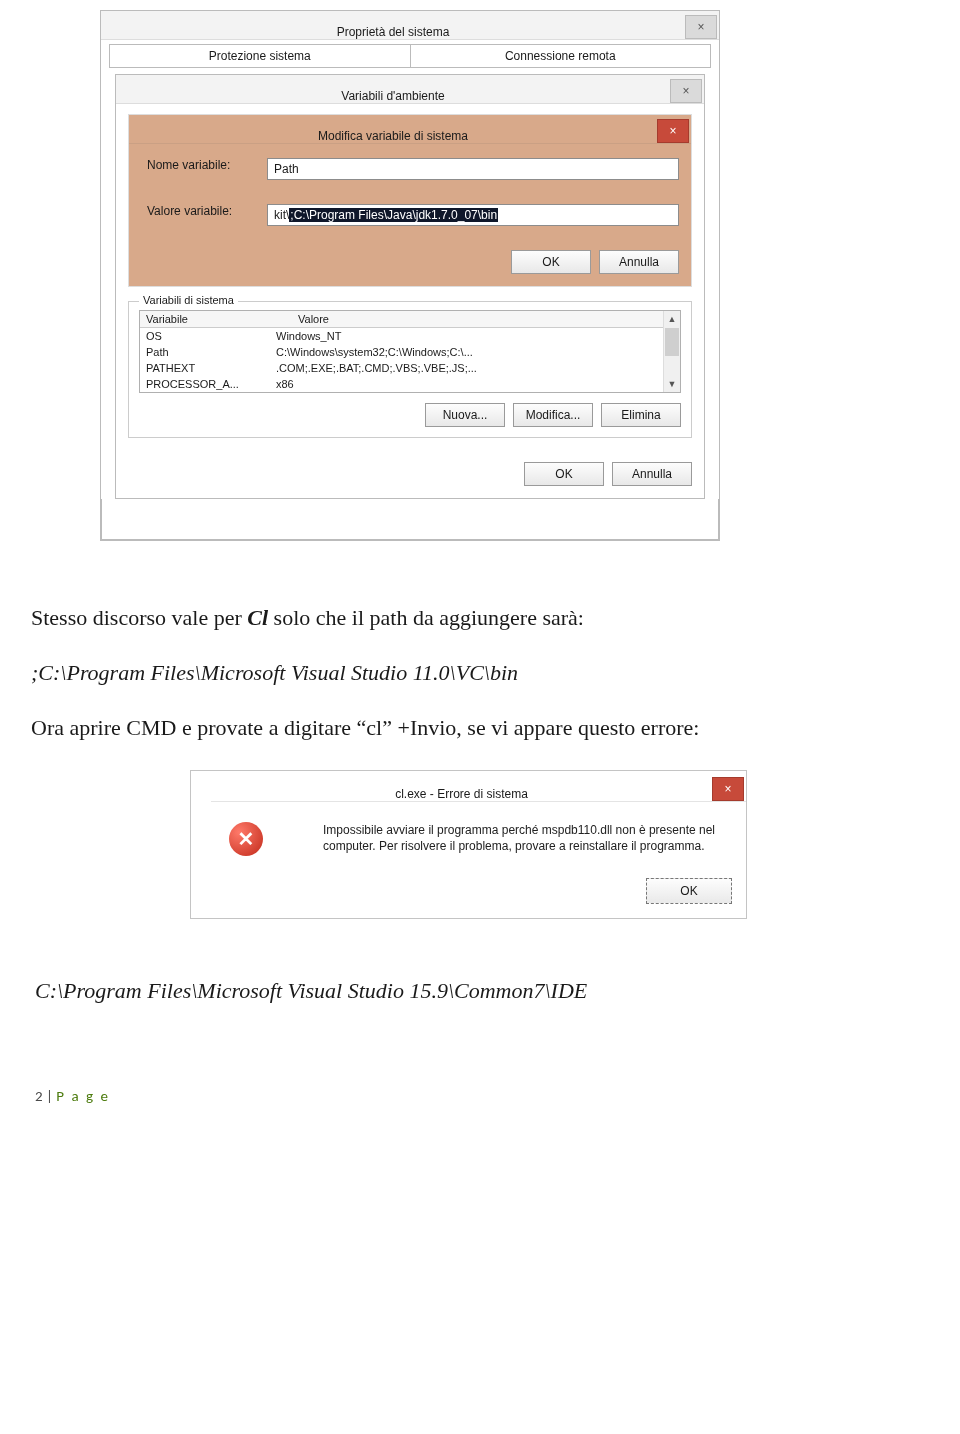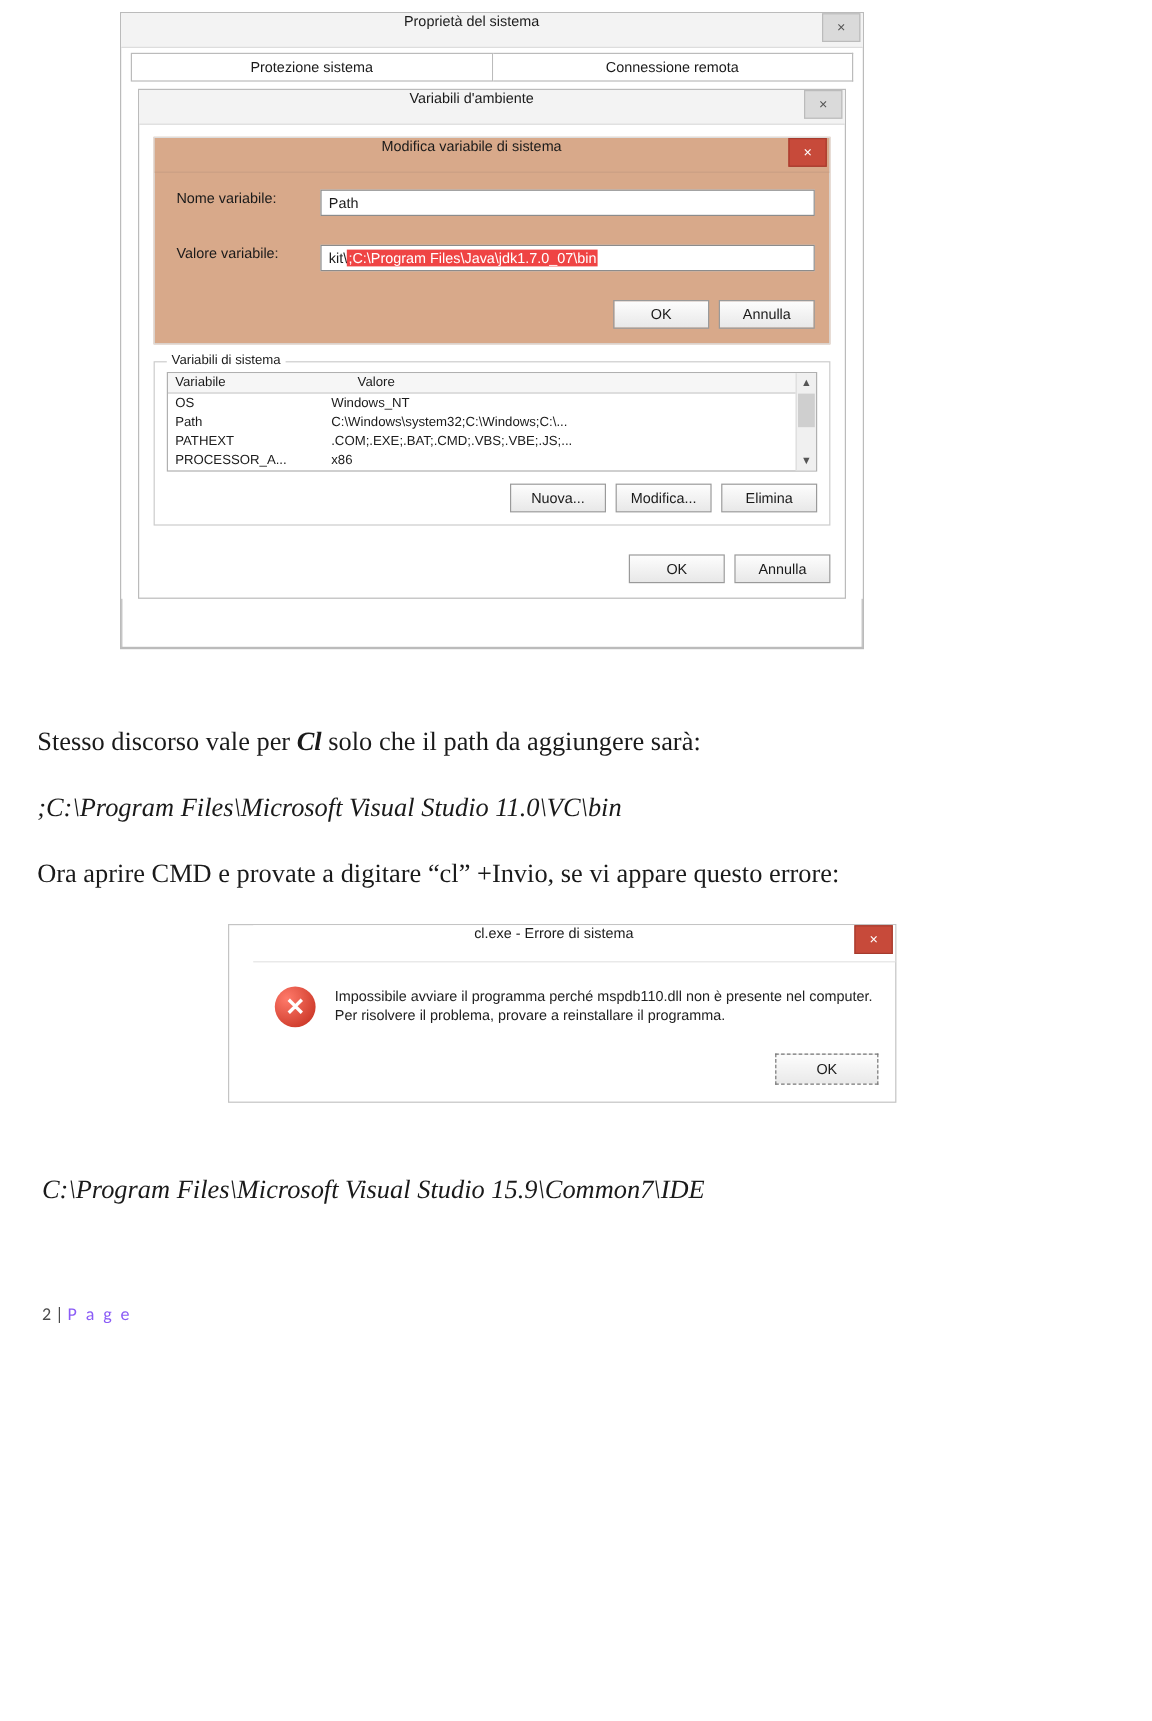--- a/index.html
+++ b/index.html
@@ -11,21 +11,21 @@
     color: #1a1a1a;
   }
   
   .shot1 {
     margin: 10px 0 0 100px;
     width: 620px;
   }
   .dlg { border: 1px solid #bbb; background: #fff; }
   .titlebar {
     display: flex;
-    align-items: flex-start;
+    align-items: flex-end;
     background: #f3f3f3;
     border-bottom: 1px solid #ddd;
     height: 28px;
     position: relative;
     font-family: "Segoe UI", Tahoma, sans-serif;
     font-size: 12px;
   }
   .titlebar .title { flex: 1; text-align: center; }
   .closebtn {
     width: 30px; height: 22px;
@@ -81,21 +81,21 @@
     border: 1px solid #8c8c8c;
     background: #fff;
     height: 20px;
     padding: 0 6px;
     font-size: 12px;
     display: flex;
     align-items: center;
     font-family: "Segoe UI", Tahoma, sans-serif;
   }
   .row .field .sel {
-    background: #ef4444;
+    background: #0f172a;
     color: #fff;
     padding: 0 1px;
   }
   .btnrow { display: flex; justify-content: flex-end; gap: 8px; margin-top: 6px; }
   .btn {
     min-width: 78px;
     height: 22px;
     border: 1px solid #9a9a9a;
     background: linear-gradient(#fdfdfd, #e8e8e8);
     font-size: 12px;
@@ -182,21 +182,21 @@
   .erricon {
     width: 34px; height: 34px;
     border-radius: 50%;
     background: radial-gradient(circle at 30% 30%, #ff7a6a, #c12a1a);
     color: #fff;
     display: flex; align-items: center; justify-content: center;
     font-size: 20px;
     font-weight: bold;
     flex: 0 0 34px;
   }
-  .shot2-msg { flex: 1; line-height: 1.35; }
+  .shot2-msg { flex: 1; line-height: 1.35; margin-left: 44px; }
   .shot2-footer { display:flex; justify-content:flex-end; padding: 8px 14px 14px 0; }
   .okbtn {
     min-width: 84px;
     height: 24px;
     border: 1px dashed #777;
     background: linear-gradient(#fdfdfd,#e9e9e9);
     font-size: 12px;
     display: inline-flex; align-items:center; justify-content:center;
   }
 
@@ -208,21 +208,21 @@
   }
   .doc2 .file { font-weight: bold; }
   .doc2 .ipath { font-style: italic; }
 
   .footer {
     margin: 80px 0 30px 35px;
     font-family: "Calibri", "Segoe UI", sans-serif;
     font-size: 15px;
     color: #4a4a4a;
   }
-  .footer .pword { letter-spacing: 2px; color: #8b5cf6; }
+  .footer .pword { letter-spacing: 2px; color: #4d7c0f; }
 </style>
 </head>
 <body>
 
 <div class="shot1">
   <div class="dlg sysprops">
     <div class="titlebar">
       <span class="title">Proprietà del sistema</span>
       <div class="closebtn">×</div>
     </div>

